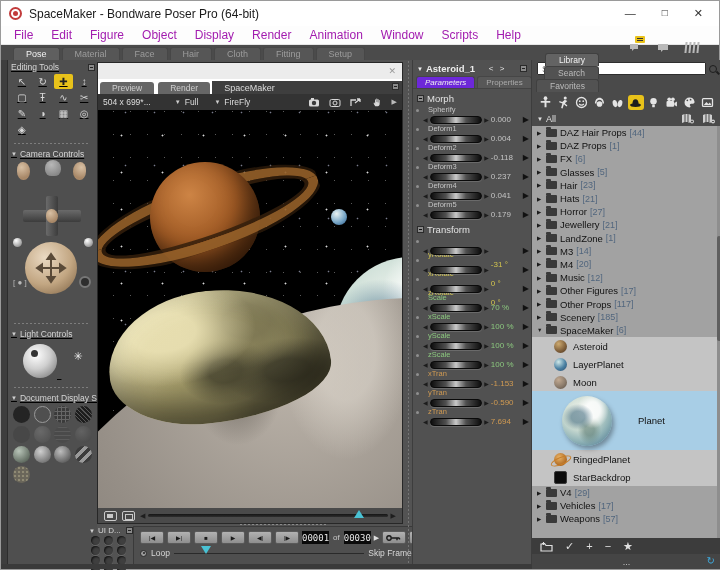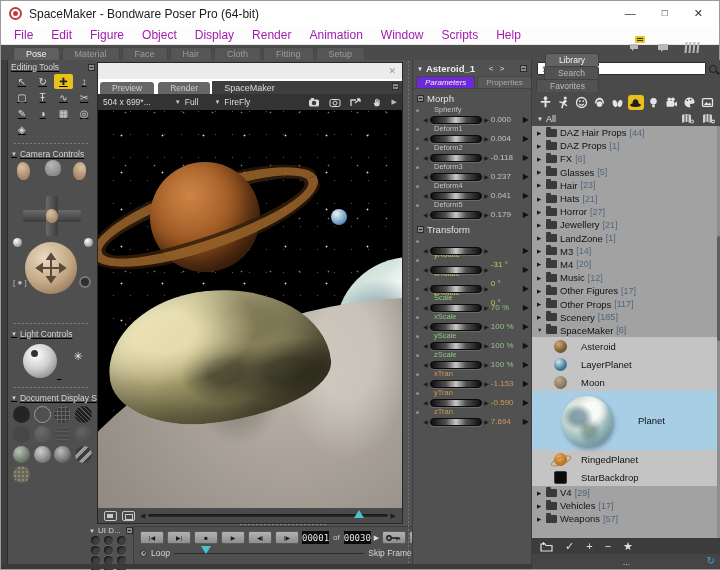--- a/index.html
+++ b/index.html
@@ -169,21 +169,21 @@
   .p-header .carat { font-size:6px; margin-right:3px; }
   .p-title { font-size:9.5px; font-weight:bold; }
   .p-nav { margin-left:auto; font-size:8px; letter-spacing:2px; color:#e8e8e8; }
   .p-tabs { display:flex; align-items:flex-end; height:14px; padding:0 3px; border-bottom:1px solid #444; }
   .p-tab { font-size:8px; color:#aaa; background:#585858; border-radius:3px 3px 0 0; padding:1px 8px; margin-right:2px; border:1px solid #464646; border-bottom:none; }
   .p-tab.active { color:#f0f0f0; background:#6d28d9;font-style:italic; }
   .sect-hd { display:flex; align-items:center; gap:3px; padding:4px 4px 2px 4px; color:#e2e2e2; font-size:9.5px; }
   .sect-box { width:7px; height:7px; background:#8a8a8a; border:1px solid #2b2b2b; position:relative; }
   .sect-box::after { content:""; position:absolute; left:1px; top:2px; width:3px; height:1px; background:#111; }
   .dial { padding:0 2px 0 10px; height:19px; }
-  .dlbl { display:flex; align-items:center; gap:15px; height:8px; }
+  .dlbl { display:flex; align-items:center; gap:9px; height:8px; }
   .dial-dot { width:3px; height:3px; border-radius:50%; background:#8f8f8f; margin-left:-7px; }
   .lname { font-size:7.5px; line-height:8px; }
   .drow { display:flex; align-items:center; gap:2px; height:11px; }
   .tri { font-size:6px; color:#1c1c1c; }
   .bar { width:54px; height:8px; border-radius:4px; border:1px solid #0a0a0a;
     background:linear-gradient(90deg,#0d0d0d,#4f4f4f 30%,#c9c9c9 50%,#4f4f4f 70%,#0d0d0d);
     box-shadow:0 1px 0 rgba(255,255,255,.15); }
   .dval { font-size:8px; min-width:30px; }
   .dmenu { margin-left:auto; font-size:8px; color:#111; }
   .morph { color:#c4c4c4; } .rot { color:#d2c44e;margin-top:28px; } .scale { color:#8bc77e; } .tran { color:#d09a52; }
@@ -207,21 +207,21 @@
   .lib-add-icons { margin-left:auto; display:flex; gap:8px; }
   .lib-add-icons svg { width:13px; height:11px; fill:#cfcfcf; }
   .tree { flex:1; background:#a2a2a2; position:relative; overflow:hidden; }
   .trow { display:flex; align-items:center; height:13.2px; padding-left:5px; gap:3px; }
   .caret { font-size:5.5px; color:#1c1c1c; width:6px; }
   .folder { width:11px; height:8px; background:#3a3a3a; position:relative; border-radius:1px; flex:0 0 auto; }
   .folder::before { content:""; position:absolute; left:0; top:-2px; width:5px; height:2px; background:#3a3a3a; border-radius:1px 1px 0 0; }
   .tlabel { font-size:9.5px; color:#111; white-space:nowrap; }
   .tcount { font-size:9px; color:#51667e; }
   .child-block { background:#c4c4c4; }
-  .crow { display:flex; align-items:center; height:18px; padding-left:22px; gap:14px; }
+  .crow { display:flex; align-items:center; height:18px; padding-left:22px; gap:6px; }
   .thumb { width:13px; height:13px; border-radius:50%; flex:0 0 auto; }
   .thumb-asteroid { background:radial-gradient(circle at 35% 30%, #cdaa70, #7c5c38 60%, #4a3520); }
   .thumb-layerplanet { background:radial-gradient(circle at 35% 30%, #cfe8e8, #4a80a2 55%, #28486a); }
   .thumb-moon { background:radial-gradient(circle at 35% 30%, #c2aa92, #8c7c6c 55%, #584c40); }
   .thumb-ringed { background:radial-gradient(circle at 40% 35%, #eab468, #ae6820 70%); position:relative; }
   .thumb-ringed::after { content:""; position:absolute; left:-4px; top:4px; width:20px; height:6px; border:1.5px solid #c87f2a; border-radius:50%; transform:rotate(-22deg); }
   .thumb-star { border-radius:2px; background:#0b0b0b; border:1px solid #3a3a3a; }
   .clabel { font-size:9.5px; color:#111; }
   .sel-row { height:59px; background:#a8cee6; display:flex; align-items:center; padding-left:30px; gap:26px; }
   .planet-thumb { width:50px; height:50px; border-radius:50%;

